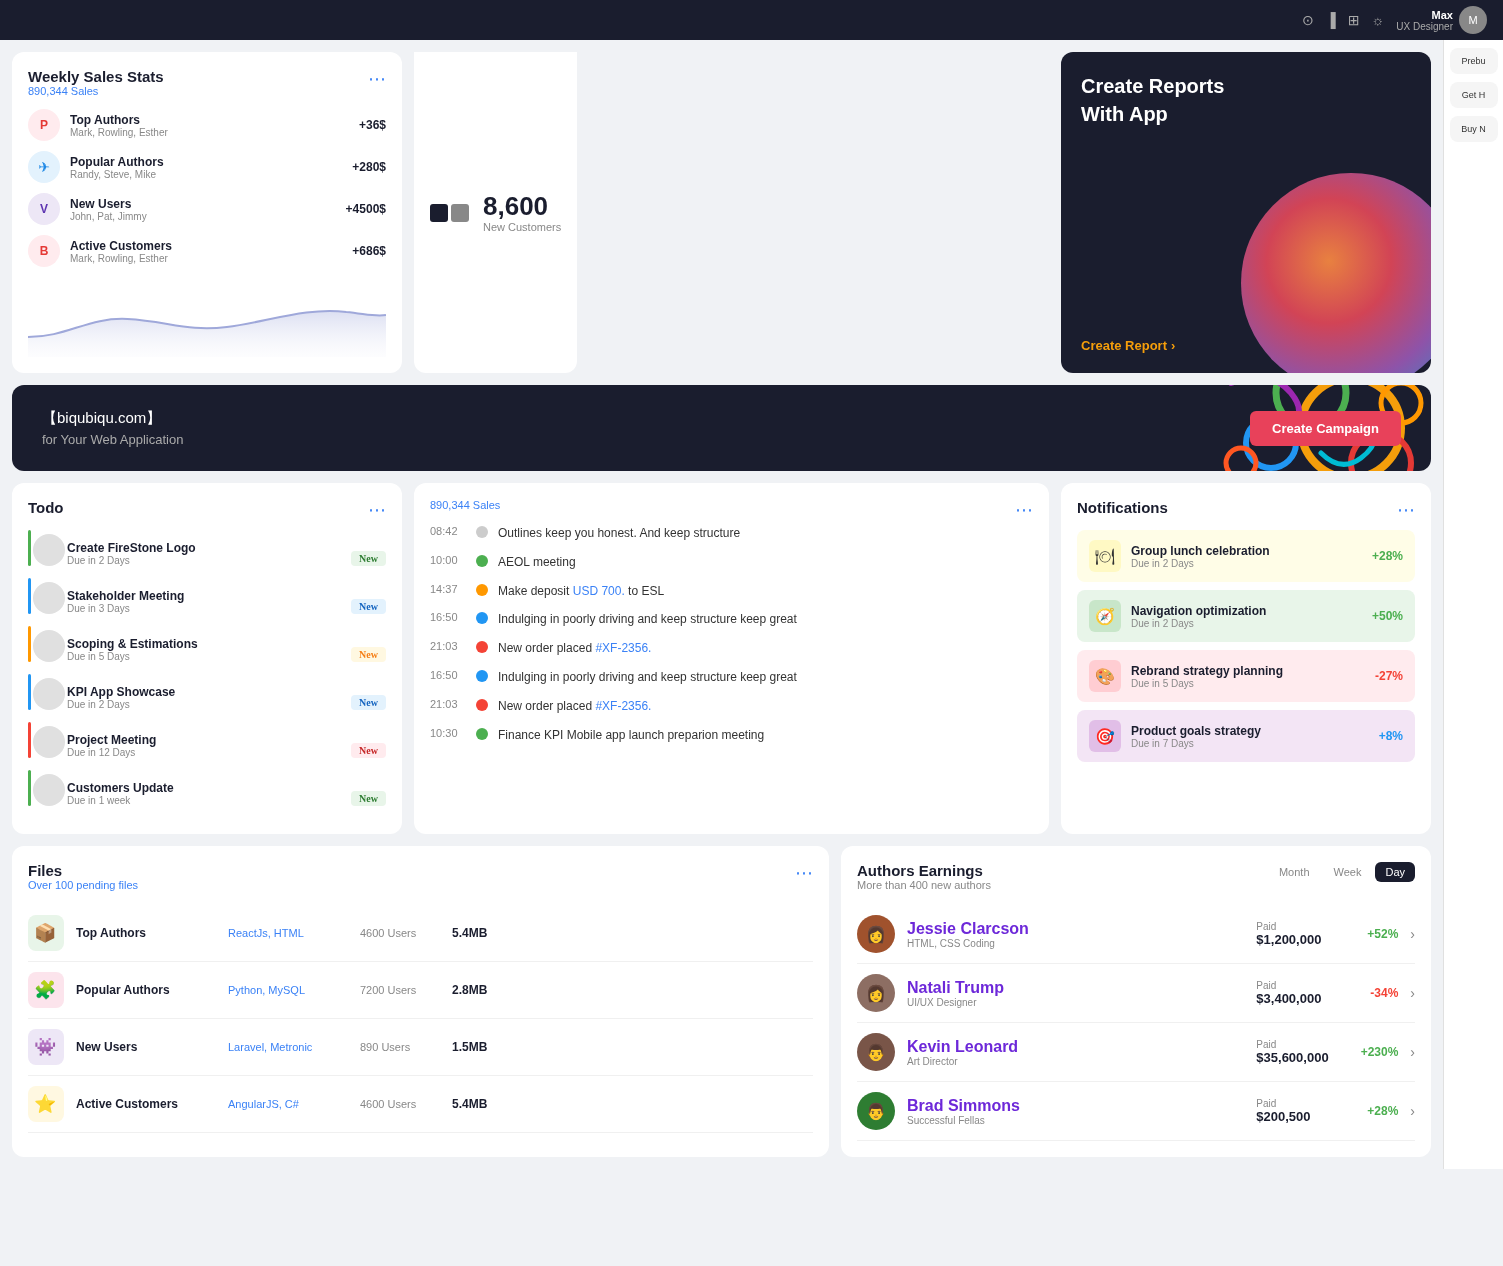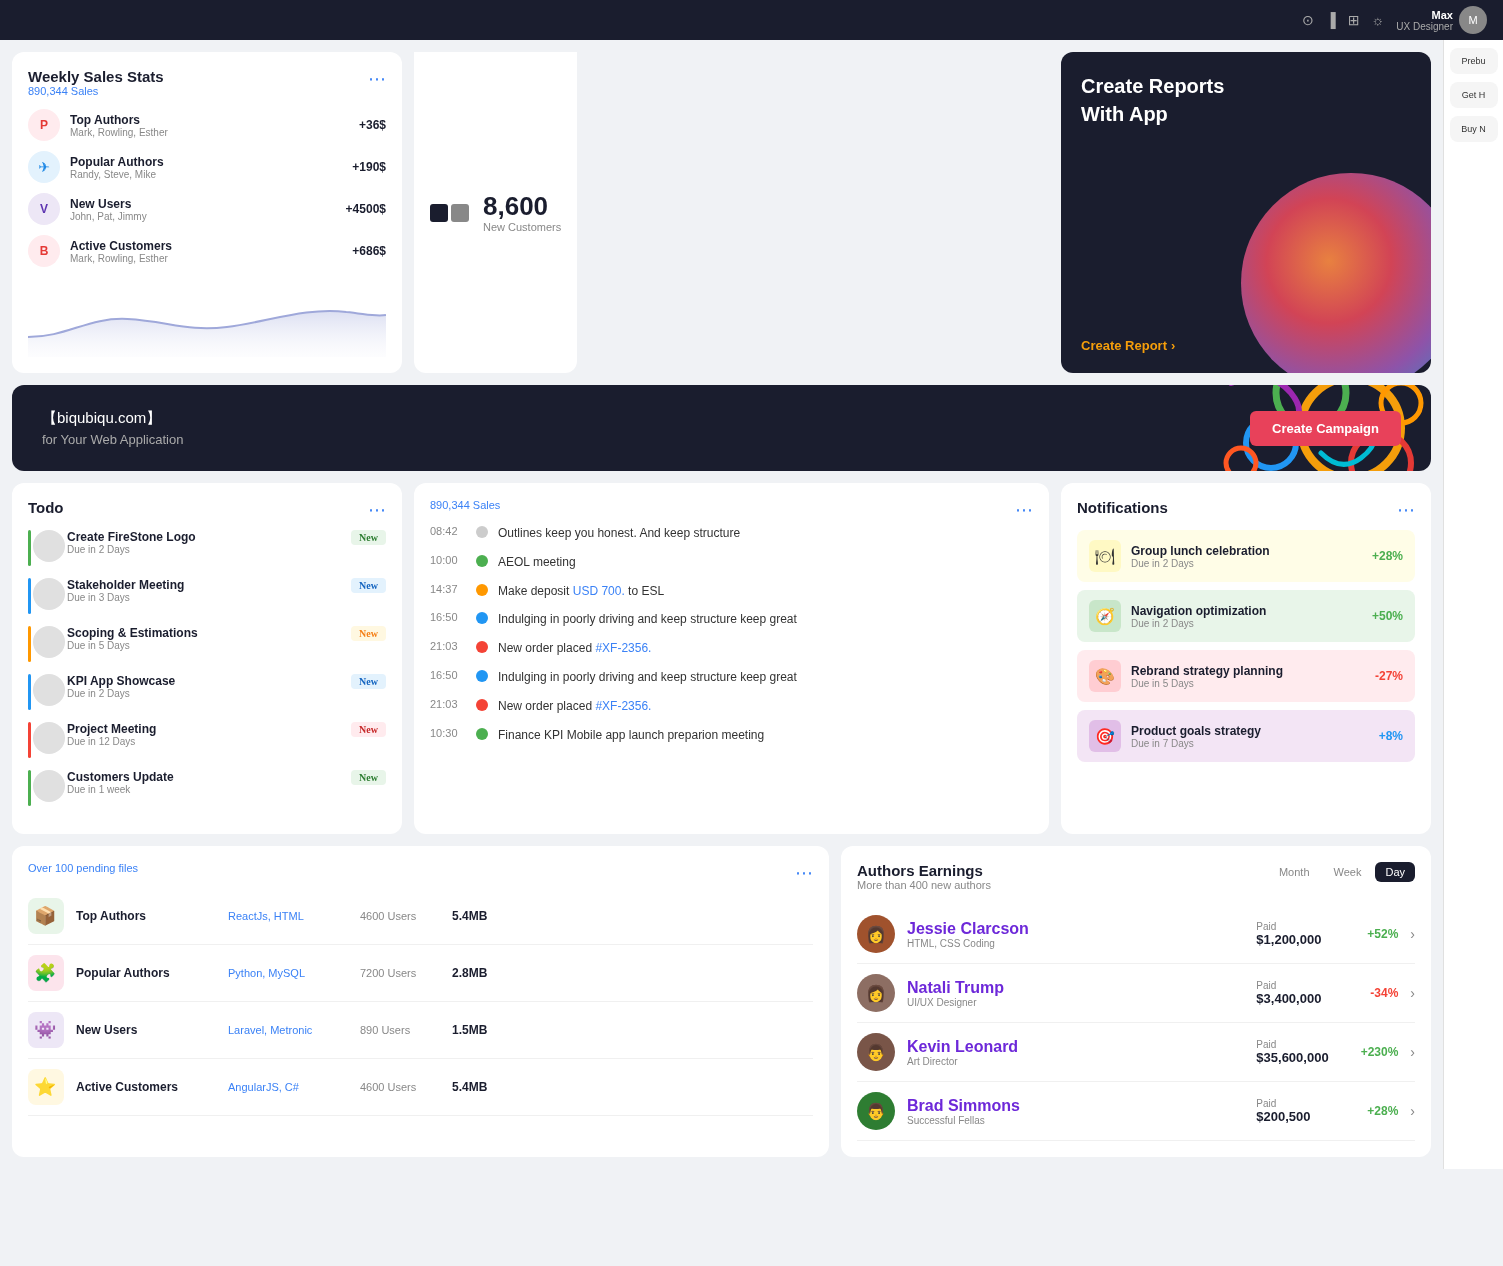--- a/index.html
+++ b/index.html
@@ -50,21 +50,21 @@
     
     .card-campaign { flex: 1; background: #1a1d2e; border-radius: 12px; padding: 24px 30px; display: flex; align-items: center; justify-content: space-between; position: relative; overflow: hidden; }
     .campaign-text { z-index: 2; position: relative; }
     .campaign-text .bracket { font-size: 15px; color: #fff; margin-bottom: 4px; }
     .campaign-text .tagline { font-size: 13px; color: #aaa; }
     .create-campaign-btn { background: #e8415a; color: #fff; border: none; padding: 10px 22px; border-radius: 6px; font-size: 13px; font-weight: 600; cursor: pointer; z-index: 2; position: relative; }
 
     
     .card-todo { flex: 0 0 390px; padding: 16px; position: relative; }
     .card-todo h3 { font-size: 15px; font-weight: 700; color: #1a1d2e; margin-bottom: 14px; }
-    .todo-item { display: flex; align-items: flex-start; gap: 2px; margin-bottom: 12px; }
+    .todo-item { display: flex; align-items: flex-end; gap: 2px; margin-bottom: 12px; }
     .todo-bar { width: 3px; height: 36px; border-radius: 2px; flex-shrink: 0; }
     .todo-avatar { width: 32px; height: 32px; border-radius: 50%; background: #e0e0e0; flex-shrink: 0; }
     .todo-info { flex: 1; }
     .todo-info .name { font-weight: 600; font-size: 12px; color: #1a1d2e; }
     .todo-info .due { font-size: 10px; color: #888; }
     .todo-badge { font-size: 10px; font-weight: 600; padding: 2px 8px; border-radius: 4px; font-family: Liberation Serif, serif; }
     .badge-new-green { background: #e8f5e9; color: #2e7d32; }
     .badge-new-blue { background: #e3f2fd; color: #1565c0; }
     .badge-new-yellow { background: #fff8e1; color: #f57f17; }
     .badge-new-red { background: #ffebee; color: #c62828; }
@@ -179,21 +179,21 @@
           <div class="stat-val">+36$</div>
         </div>
         <div class="stat-item">
           <div class="stat-icon" style="background:#e3f2fd;">
               <span style="color:#1e88e5;font-size:14px;">✈</span>
             </div>
           <div class="stat-info">
             <div class="name">Popular Authors</div>
             <div class="sub">Randy, Steve, Mike</div>
           </div>
-          <div class="stat-val">+190$</div>
+          <div class="stat-val">+280$</div>
         </div>
         <div class="stat-item">
           <div class="stat-icon" style="background:#ede7f6;">
               <span style="color:#5e35b1;font-weight:700;font-size:12px;">V</span>
             </div>
           <div class="stat-info">
             <div class="name">New Users</div>
             <div class="sub">John, Pat, Jimmy</div>
           </div>
           <div class="stat-val">+4500$</div>
@@ -454,20 +454,21 @@
           </div>
           <div class="notif-val val-blue">+8%</div>
         </div>
       </div>
     </div>
 
     <div class="row">
 
       <div class="card card-files">
         <div class="dots-menu">⋯</div>
+        <h3>Files</h3>
         <div class="subtitle">Over 100 pending files</div>
 
         <div class="file-item">
           <div class="file-icon" style="background:#e8f5e9;">📦</div>
           <div class="file-name">Top Authors</div>
           <div class="file-tags">ReactJs, HTML</div>
           <div class="file-users">4600 Users</div>
           <div class="file-size">5.4MB</div>
         </div>
         <div class="file-item">

